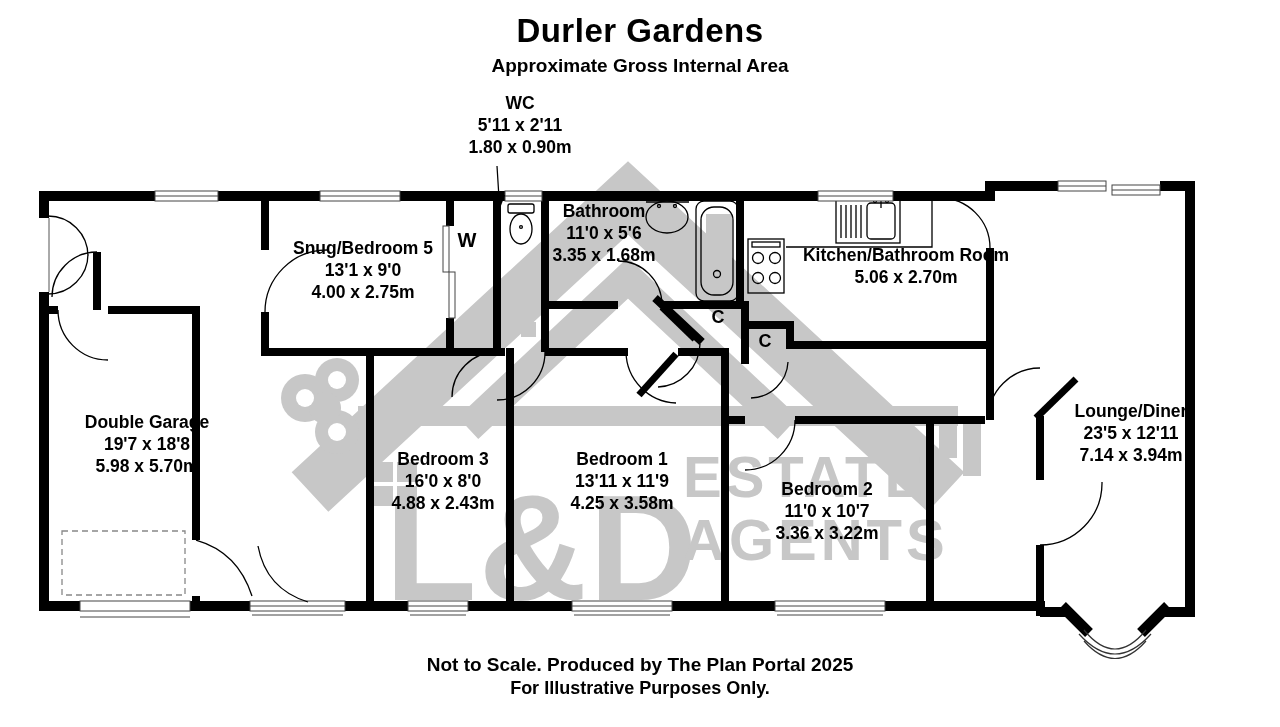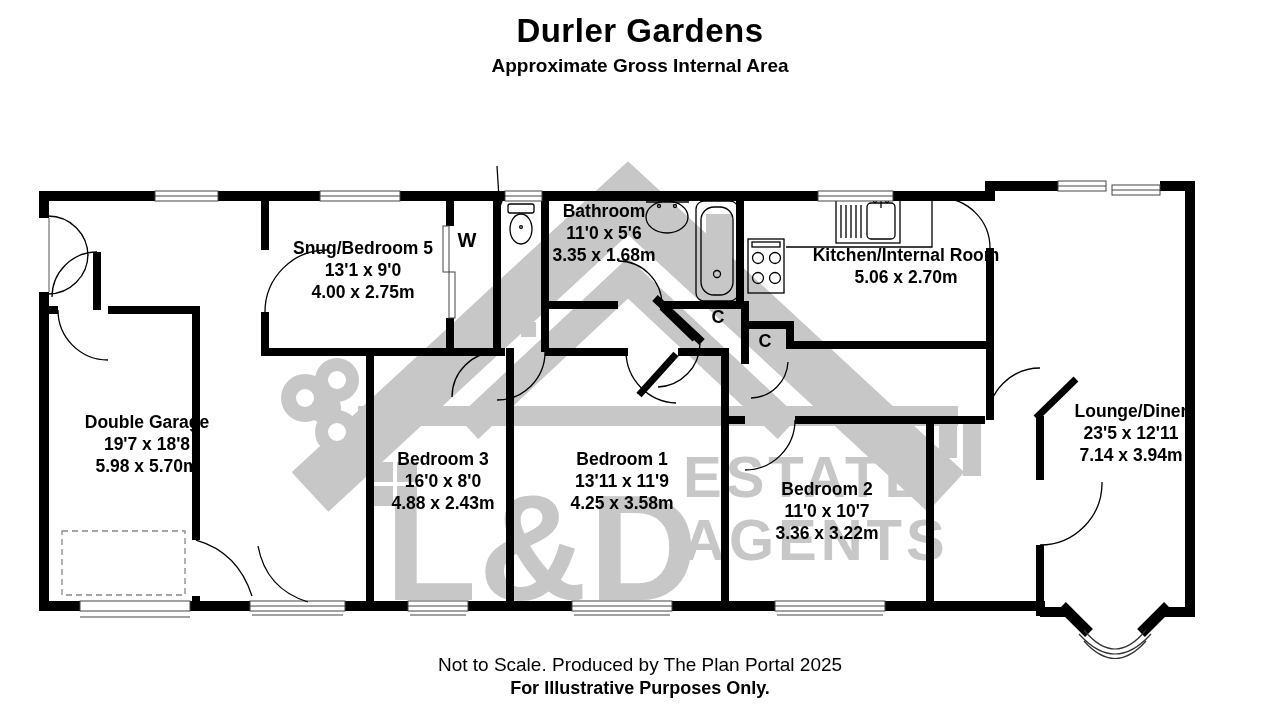--- a/index.html
+++ b/index.html
@@ -8,21 +8,21 @@
   .plan-svg{position:absolute;left:0;top:0;z-index:1;}
   .txt{position:absolute;z-index:2;}
   .center{left:50%;transform:translateX(-50%);text-align:center;white-space:nowrap;}
   .title-main{top:12px;font-size:33px;font-weight:bold;letter-spacing:0.5px;}
   .title-sub{top:55px;font-size:19px;font-weight:bold;}
   .title-area{top:78px;font-size:19px;font-weight:bold;}
   .room-label{position:absolute;z-index:2;transform:translateX(-50%);text-align:center;
               font-size:17.5px;font-weight:bold;line-height:22px;white-space:nowrap;}
   .marker{position:absolute;z-index:2;transform:translate(-50%,-50%);
           font-size:20px;font-weight:bold;}
-  .footer1{top:654px;font-size:19px;font-weight:normal;}
+  .footer1{top:654px;font-size:19px;font-weight:bold;}
   .footer2{top:678px;font-size:18px;font-weight:bold;}
 </style>
 </head>
 <body>
 
 <div class="page">
 
   <div class="txt center title-main">Durler Gardens</div>
   <div class="txt center title-sub">Approximate Gross Internal Area</div>
 
@@ -200,32 +200,37 @@
       <path d="M1036,418 L1076,379" stroke-width="7"></path>
       <path d="M1102,482 A62,62 0 0 1 1040,545"></path>
       <path d="M196,540 Q238,552 252,596 M258,546 Q266,589 308,602"></path>
       <g>
         <line x1="497" y1="166" x2="499" y2="198"></line>
         <polygon points="493,196 505,195 499,211" fill="#000" stroke="none"></polygon>
       </g>
     </g>
   </svg>
 
+  <div class="room-label" style="left:520px;top:92px;">
+    <div>WC</div>
+    <div>5'11 x 2'11</div>
+    <div>1.80 x 0.90m</div>
+  </div>
   <div class="room-label" style="left:363px;top:237px;">
     <div>Snug/Bedroom 5</div>
     <div>13'1 x 9'0</div>
     <div>4.00 x 2.75m</div>
   </div>
   <div class="room-label" style="left:604px;top:200px;">
     <div>Bathroom</div>
     <div>11'0 x 5'6</div>
     <div>3.35 x 1.68m</div>
   </div>
   <div class="room-label" style="left:906px;top:244px;">
-    <div>Kitchen/Internal Room</div>
+    <div>Kitchen/Bathroom Room</div>
     <div>5.06 x 2.70m</div>
   </div>
   <div class="room-label" style="left:147px;top:411px;">
     <div>Double Garage</div>
     <div>19'7 x 18'8</div>
     <div>5.98 x 5.70m</div>
   </div>
   <div class="room-label" style="left:443px;top:448px;">
     <div>Bedroom 3</div>
     <div>16'0 x 8'0</div>

